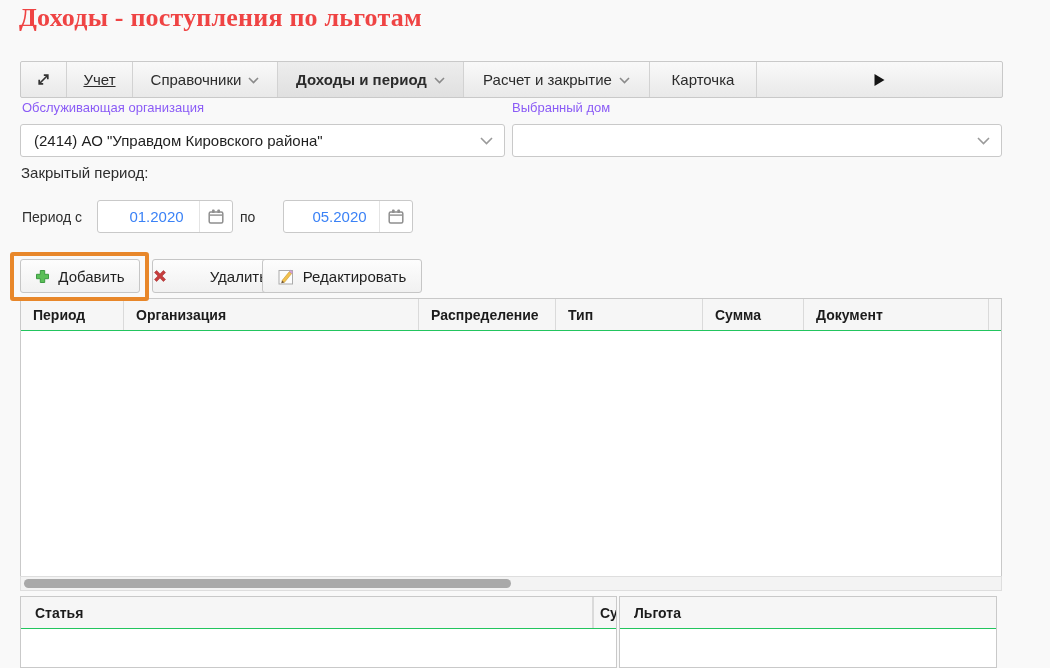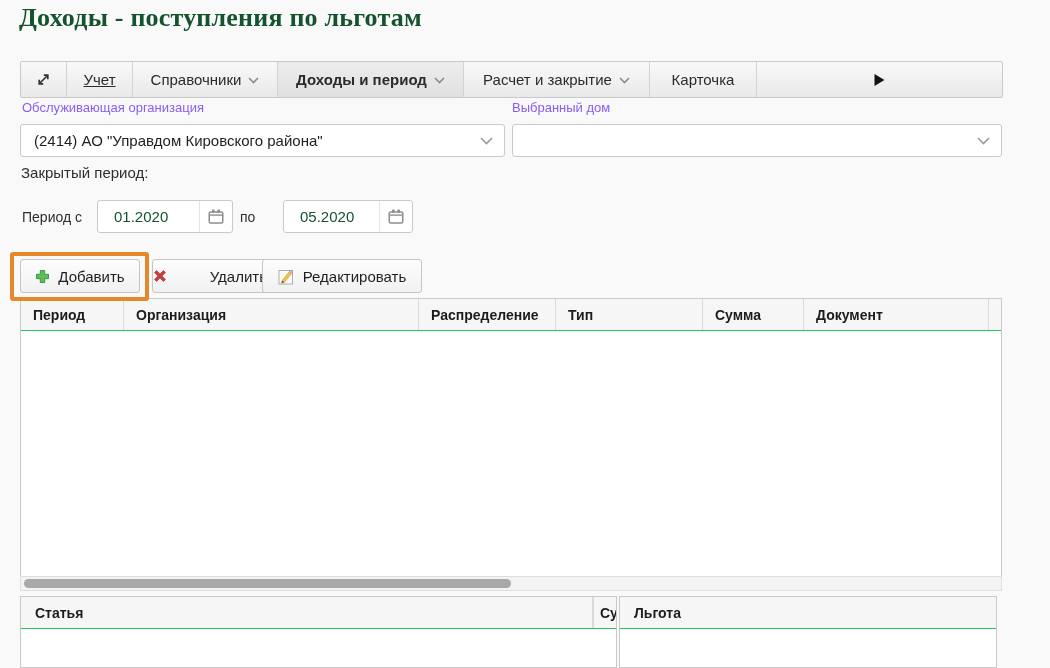--- a/index.html
+++ b/index.html
@@ -1,21 +1,21 @@
 <!DOCTYPE html>
 <html><head>
 <meta charset="utf-8">
 <style>
   * { margin:0; padding:0; box-sizing:border-box; }
   html,body { width:1050px; height:668px; }
   body { font-family:"Liberation Sans", sans-serif; background:#f9f9f9; }
   .screen { position:relative; width:1050px; height:668px; overflow:hidden; background:#f9f9f9; }
 
   .page-title { position:absolute; left:19px; top:3px; font-family:"Liberation Serif", serif;
-    font-size:26px; font-weight:bold; color:#14532d; letter-spacing:0.2px; }
+    font-size:26px; font-weight:bold; color:#ef4444; letter-spacing:0.2px; }
 
   
   .toolbar { position:absolute; left:20px; top:61px; width:983px; height:37px; display:flex;
     background:linear-gradient(#f9f9f9,#e9e9e9); border:1px solid #c9c9c9; border-radius:2px; }
   .tb-btn { display:flex; align-items:center; justify-content:center; gap:7px;
     border-right:1px solid #d2d2d2; font-size:15px; color:#2b2b2b; cursor:pointer; }
   .tb-btn:last-child { border-right:none; }
   .tb-btn.active { background:linear-gradient(#ededed,#e0e0e0); font-weight:bold; }
   .chev-sm { display:inline-flex; margin-top:2px; }
 
@@ -23,21 +23,21 @@
   .field-label { position:absolute; top:100px; font-size:13px; color:#8b5cf6; }
   .combo { position:absolute; top:124px; height:33px; background:#fff; border:1px solid #c9c9c9;
     border-radius:3px; display:flex; align-items:center; cursor:pointer; }
   .combo .value { flex:1; padding-left:13px; font-size:15px; color:#1f1f1f; white-space:nowrap; overflow:hidden; }
   .combo .chev { width:36px; display:flex; align-items:center; justify-content:center; }
 
   .closed-period { position:absolute; left:21px; top:164px; font-size:15px; color:#2e2e2e; }
   .period-label { position:absolute; top:209px; font-size:14px; color:#2e2e2e; }
   .date-input { position:absolute; top:200px; height:33px; background:#fff; border:1px solid #c9c9c9;
     border-radius:3px; display:flex; align-items:center; }
-  .date-input .val { flex:1; padding-left:16px; font-size:15px; color:#14532d; }
+  .date-input .val { flex:1; padding-left:16px; font-size:15px; color:#3b82f6;text-align:center; }
   .date-input .cal-btn { width:33px; height:100%; border-left:1px solid #e4e4e4;
     display:flex; align-items:center; justify-content:center; cursor:pointer; }
 
   
   .act-btn { position:absolute; top:259px; height:34px; background:linear-gradient(#fdfdfd,#f1f1f1);
     border:1px solid #c6c6c6; border-radius:3px; display:flex; align-items:center; justify-content:center;
     gap:8px; font-size:15px; color:#1f1f1f; cursor:pointer; }
   .annotation-box { position:absolute; left:10px; top:252px; width:139px; height:49px;
     border:4px solid #e8872a; border-radius:3px; pointer-events:none; z-index:5; }
 

